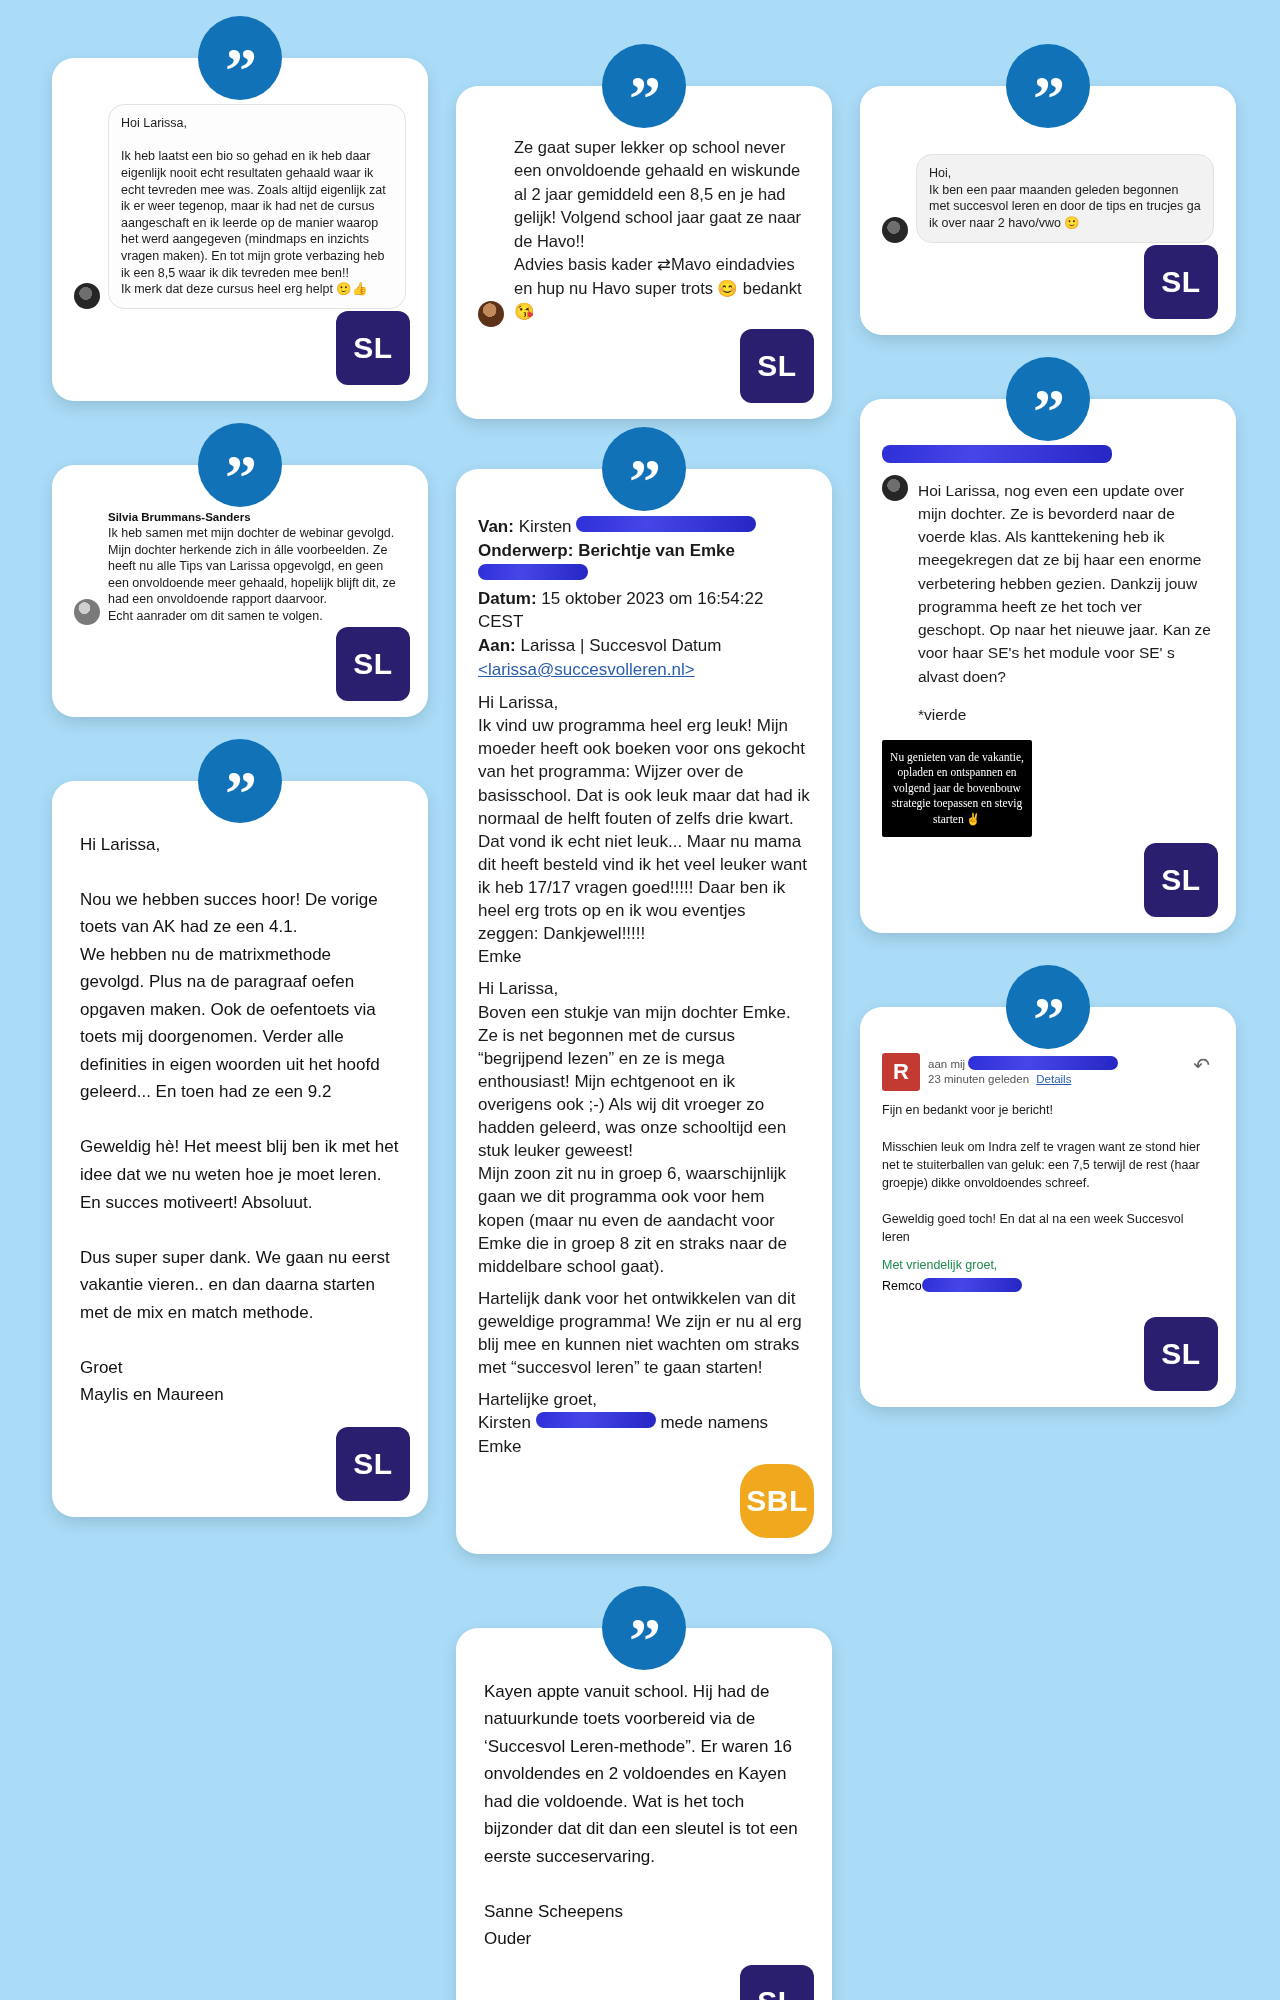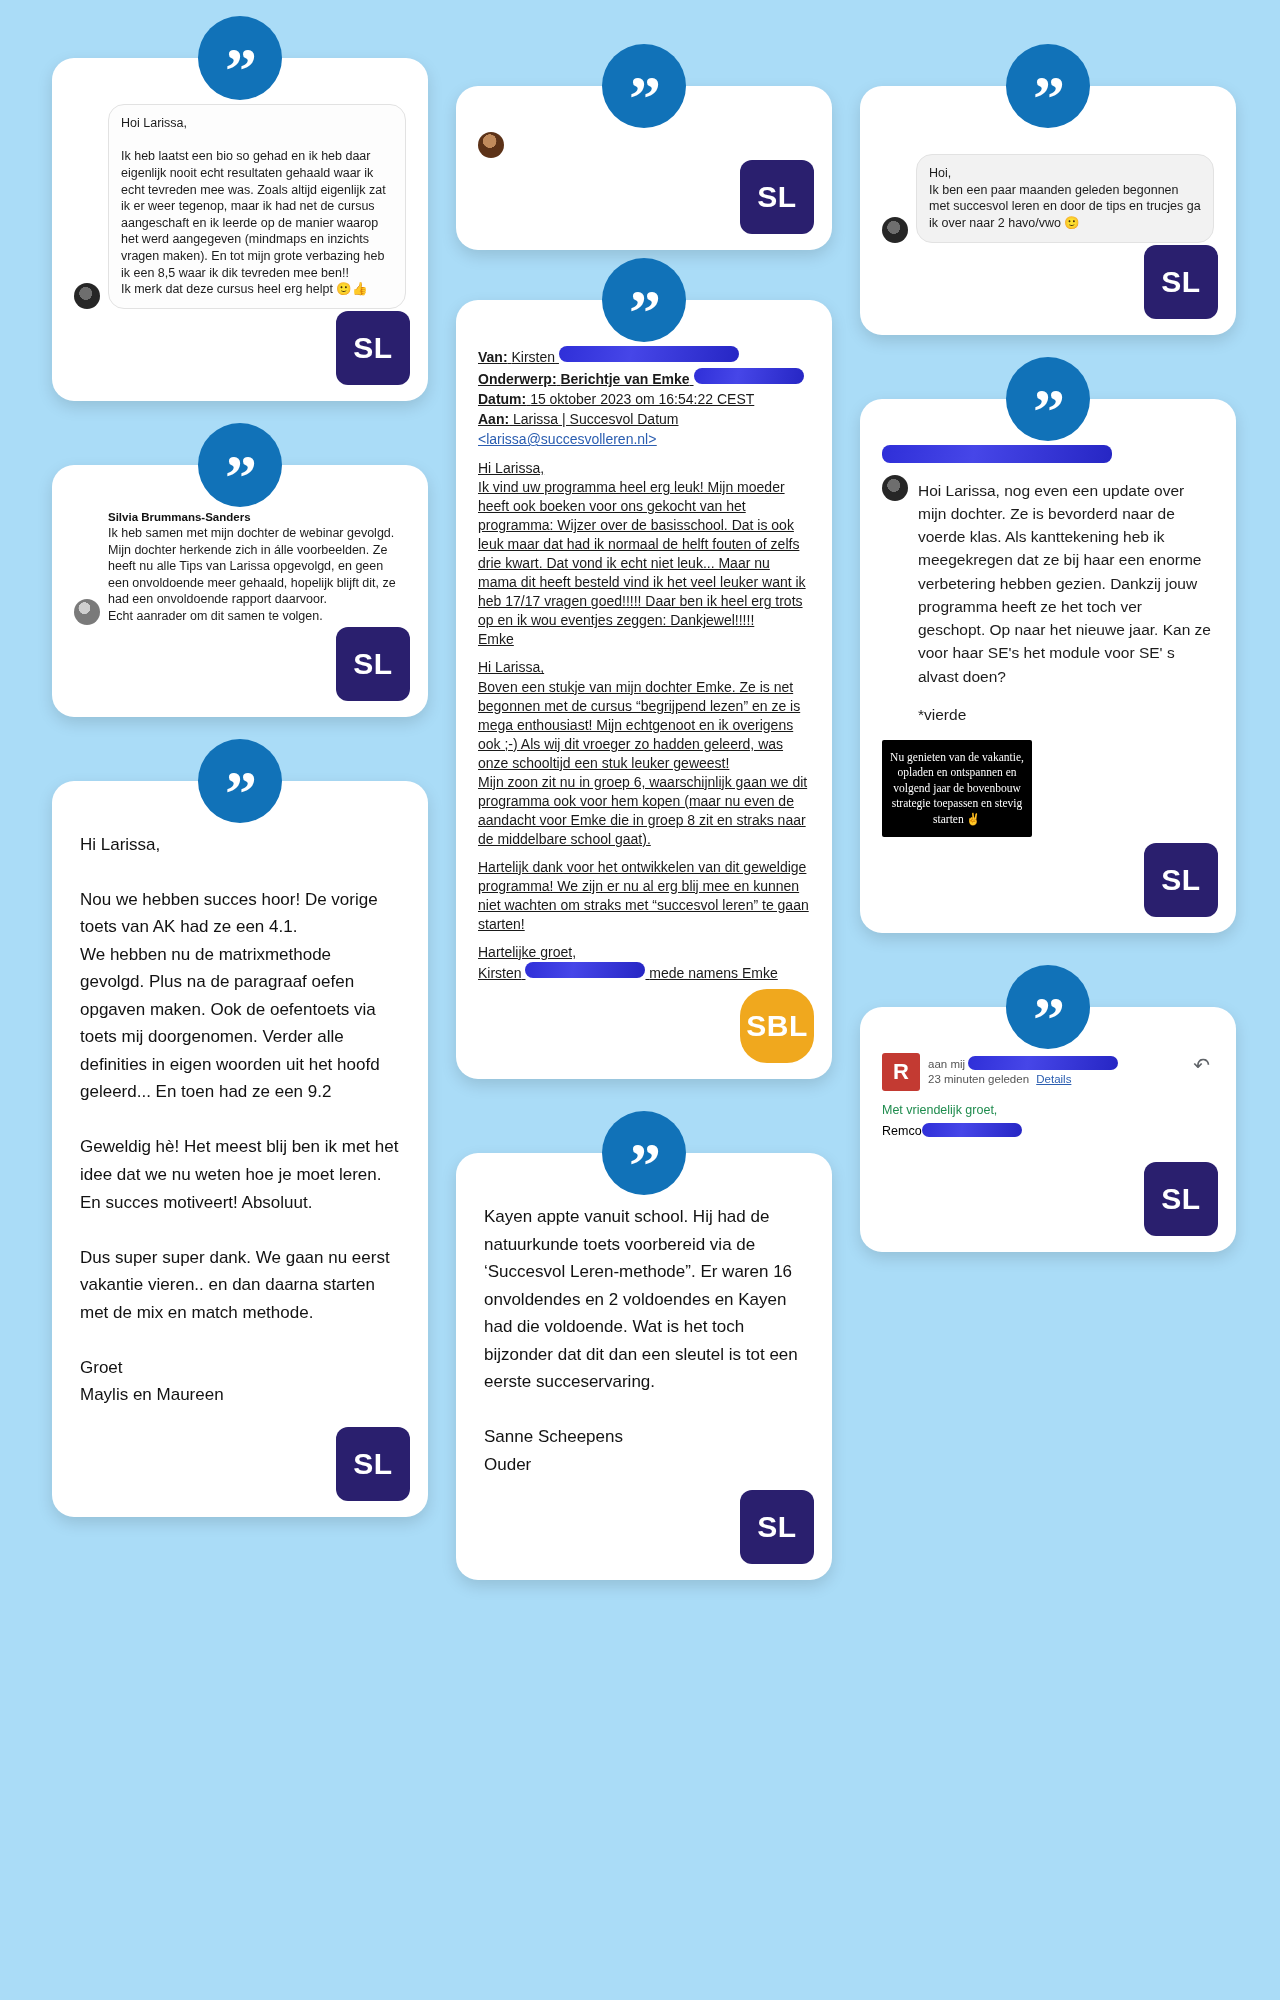--- a/index.html
+++ b/index.html
@@ -94,24 +94,23 @@
   .plaintext {
     font-size: 17px;
     line-height: 1.62;
     color: #121212;
     white-space: pre-line;
     padding: 4px 6px 0 6px;
   }
 
   
   .email {
-    font-size: 14px;
+    font-size: 17px;
     line-height: 1.36;
     color: #1a1a1a;
-    text-decoration: underline;
   }
   .email .hdr { margin-bottom: 1px; }
   .email .lbl { font-weight: bold; }
   .email .link { color: #2a5db0; text-decoration: underline; }
   .email p { margin: 0 0 9px 0; white-space: pre-line; }
   .scribble {
     display:inline-block;
     background: linear-gradient(100deg,#2f2fd8 0%, #4646e8 40%, #2626c4 100%);
     border-radius: 8px;
     height: 16px;
@@ -204,20 +203,22 @@
 
     </div>
 
     <div class="col">
 
       <div class="card" style="margin-top:58px;">
         <div class="quote-badge">”</div>
         <div class="card-body">
           <div class="chatrow">
             <div class="avatar brown"></div>
+            <div class="bubble big">Ze gaat super lekker op school never een onvoldoende gehaald en wiskunde al 2 jaar gemiddeld een 8,5 en je had gelijk! Volgend school jaar gaat ze naar de Havo!!
+Advies basis kader ⇄Mavo eindadvies en hup nu Havo super trots 😊 bedankt 😘</div>
           </div>
         </div>
         <div class="logo">SL</div>
       </div>
 
       <div class="card" style="margin-top:22px;">
         <div class="quote-badge">”</div>
         <div class="card-body email" style="padding-bottom:74px;">
           <div class="hdr">
             <span class="lbl">Van:</span>
@@ -315,20 +316,25 @@
                 <span>aan mij</span>
                 <span class="scribble" style="width:150px;height:14px;vertical-align:-2px;"></span>
               </div>
               <div class="t2">
                 <span>23 minuten geleden</span>
                 <span class="details">Details</span>
               </div>
             </div>
             <div class="reply-icon">↶</div>
           </div>
+          <div class="mailbody">Fijn en bedankt voor je bericht!
+
+Misschien leuk om Indra zelf te vragen want ze stond hier net te stuiterballen van geluk: een 7,5 terwijl de rest (haar groepje) dikke onvoldoendes schreef.
+
+Geweldig goed toch! En dat al na een week Succesvol leren</div>
           <div class="greenline">Met vriendelijk groet,</div>
           <div class="sig">
             <span>Remco</span><span class="scribble" style="width:100px;height:14px;vertical-align:-2px;"></span>
           </div>
         </div>
         <div class="logo">SL</div>
       </div>
 
     </div>
   </div>

